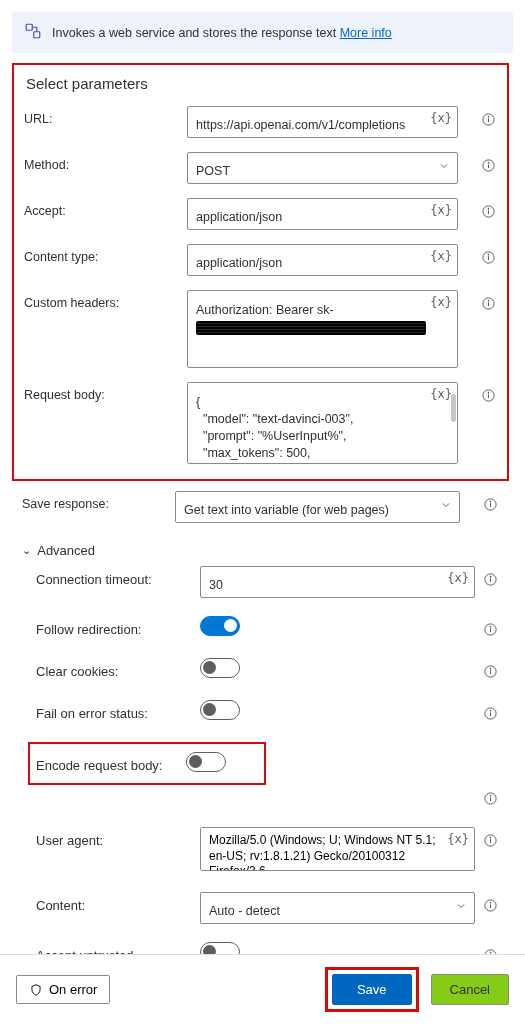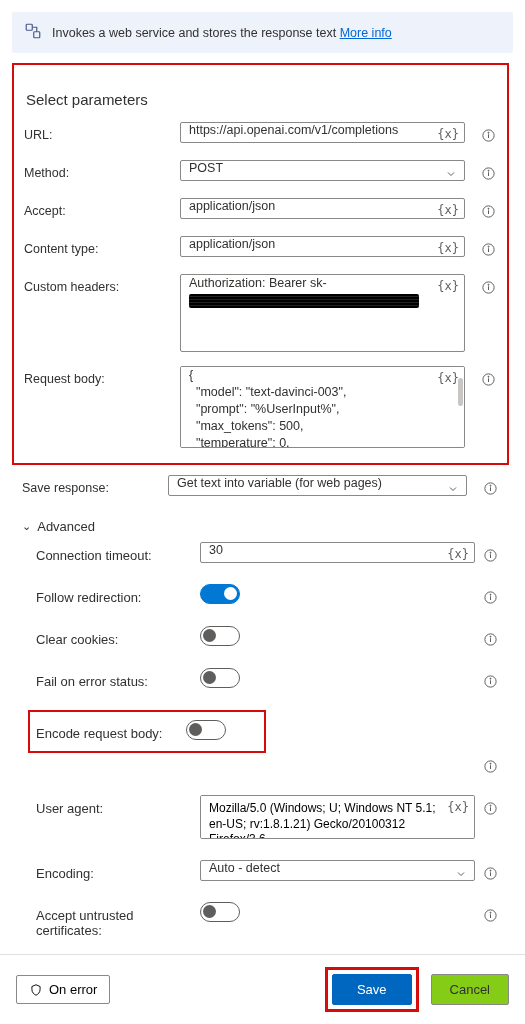--- a/index.html
+++ b/index.html
@@ -7,28 +7,28 @@
   .dialog { width: 100%; height: 100%; display: flex; flex-direction: column; }
   .titlebar { display: flex; align-items: center; justify-content: space-between; padding: 14px 16px 8px 16px; }
   .titlebar h2 { margin: 0; font-size: 17px; font-weight: 600; color: #323130; }
   .close-x { font-size: 17px; color: #605e5c; cursor: pointer; padding: 0 4px; }
   .banner { background: #eef2fb; margin: 12px 12px 10px 12px; padding: 10px 12px; display: flex; align-items: center; gap: 10px; border-radius: 2px; }
   .banner-icon svg { width: 18px; height: 18px; }
   .banner-text { font-size: 12.5px; color: #323130; }
   .banner-link { color: #0366d6; text-decoration: underline; cursor: pointer; }
   .content { flex: 1; overflow-y: auto; padding: 0 4px 0 0; }
   .highlight-group { border: 2px solid #d40c0c; margin: 0 12px 6px 12px; padding: 10px 10px 12px 10px; }
-  .section-title { font-size: 15px; font-weight: 400; color: #323130; margin: 16px 0 14px 2px; }
-  .row { display: flex; align-items: flex-start; margin-bottom: 14px; gap: 16px; }
+  .section-title { font-size: 15px; font-weight: 400; color: #323130; margin: 0 0 14px 2px; }
+  .row { display: flex; align-items: flex-start; margin-bottom: 14px; gap: 23px; }
   .row:last-child { margin-bottom: 0; }
   .row-label { width: 140px; font-size: 12.5px; color: #323130; padding-top: 6px; flex-shrink: 0; }
   .row-input { flex: 1; position: relative; }
   .text-input, .select-input, .textarea-input {
     width: 100%; border: 1px solid #8a8886; border-radius: 2px;
-    padding: 0 28px 5px 8px; font-size: 12.5px; color: #323130; background: #fff;
+    padding: 11px 28px 5px 8px; font-size: 12.5px; color: #323130; background: #fff;
     font-family: inherit;
   }
   .textarea-input { resize: none; line-height: 1.35; min-height: 30px; }
   .textarea-input.headers { height: 78px; }
   .textarea-input.body { height: 82px; }
   .fx-badge {
     position: absolute; right: 6px; top: 5px; font-family: Consolas, monospace;
     font-size: 12px; color: #605e5c; pointer-events: none;
   }
   .select-chevron {
@@ -263,21 +263,21 @@
             <span class="fx-badge">{x}</span>
           </div>
           <div class="info-icon"><svg viewBox="0 0 24 24" fill="none" stroke="currentColor" stroke-width="1.6">
                 <circle cx="12" cy="12" r="9"></circle>
                 <line x1="12" y1="10" x2="12" y2="16"></line>
                 <circle cx="12" cy="7.5" r="0.8" fill="currentColor"></circle>
               </svg></div>
         </div>
 
         <div class="adv-row">
-          <div class="adv-label">Encoding:</div>
+          <div class="adv-label">Content:</div>
           <div class="adv-control">
             <div class="text-input" style="cursor:pointer">Auto - detect</div>
             <span class="select-chevron"><svg width="12" height="12" viewBox="0 0 24 24" fill="none" stroke="currentColor" stroke-width="2">
                   <polyline points="6 9 12 15 18 9"></polyline>
                 </svg></span>
           </div>
           <div class="info-icon"><svg viewBox="0 0 24 24" fill="none" stroke="currentColor" stroke-width="1.6">
                 <circle cx="12" cy="12" r="9"></circle>
                 <line x1="12" y1="10" x2="12" y2="16"></line>
                 <circle cx="12" cy="7.5" r="0.8" fill="currentColor"></circle>

